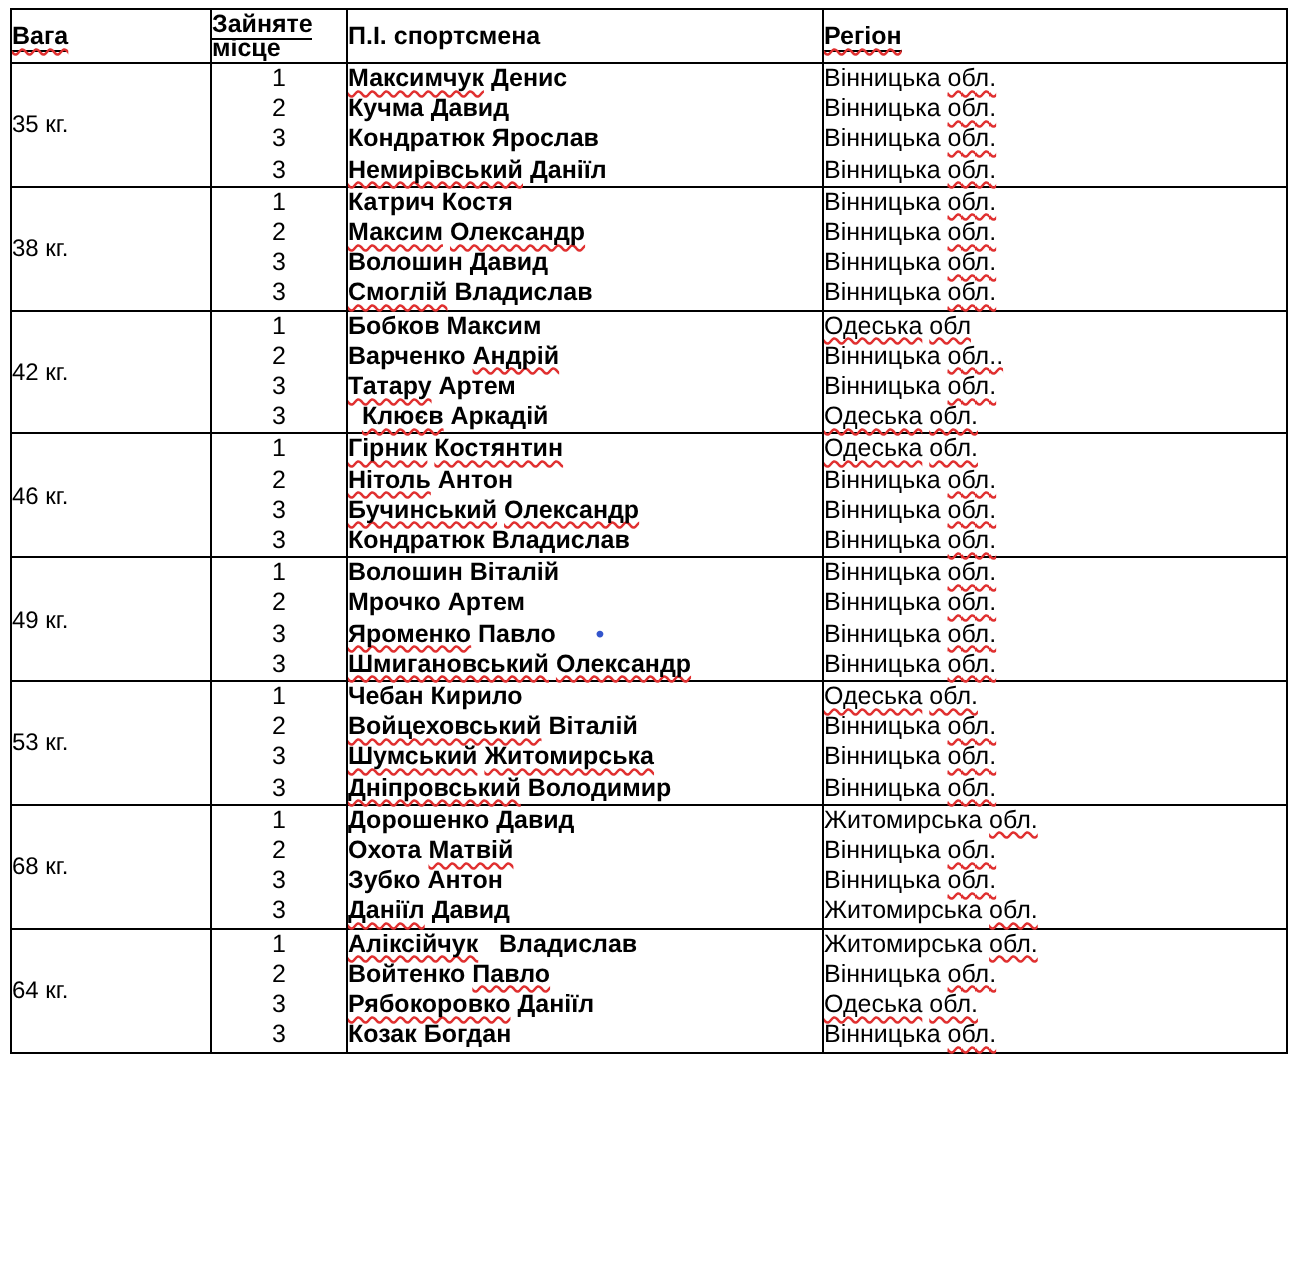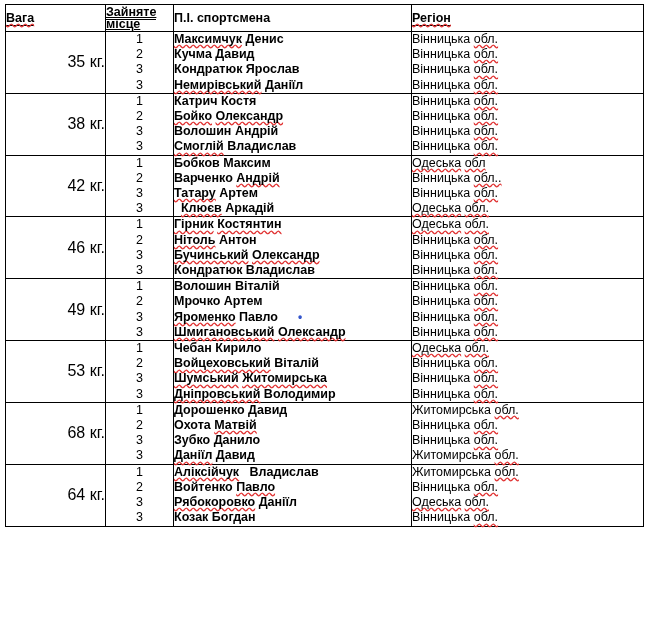--- a/index.html
+++ b/index.html
@@ -46,31 +46,30 @@
     padding: 4px 4px 5px 5px;
     vertical-align: top;
     height: 26px;
   }
   .hdr-underline {
     border-bottom: 1px solid #000;
     display: inline;
   }
   .hdr-two-line {
     line-height: 12px;
-    text-decoration: underline;
   }
   .section-row td {
     font-weight: bold;
     font-size: 12.5px;
     padding: 3px 4px 4px 6px;
     height: 18px;
   }
   .weight-cell {
-    text-align: right;
-    font-size: 16px;
+    text-align: left;
+    font-size: 12px;
     padding: 0 2px;
   }
   .places-cell, .names-cell, .regions-cell {
     padding: 3px 4px 4px 5px;
     font-size: 12.5px;
     line-height: 15.2px;
   }
   .places-cell {
     text-align: center;
     padding-left: 0;
@@ -151,22 +150,22 @@
         <tr>
           <td class="weight-cell">38 кг.</td>
           <td class="places-cell">
             <div class="line">1</div>
             <div class="line">2</div>
             <div class="line">3</div>
             <div class="line">3</div>
           </td>
           <td class="names-cell">
             <div class="line">Катрич Костя</div>
-            <div class="line"><span class="sp">Бойко</span> <span class="sp">Олександр</span></div>
-            <div class="line">Волошин Андрій</div>
+            <div class="line"><span class="sp">Максим</span> <span class="sp">Олександр</span></div>
+            <div class="line">Волошин Давид</div>
             <div class="line"><span class="sp">Смоглій</span> Владислав</div>
           </td>
           <td class="regions-cell">
             <div class="line">Вінницька <span class="sp">обл.</span></div>
             <div class="line">Вінницька <span class="sp">обл.</span></div>
             <div class="line">Вінницька <span class="sp">обл.</span></div>
             <div class="line">Вінницька <span class="sp">обл.</span></div>
           </td>
         </tr>
         <tr>
@@ -257,21 +256,21 @@
           <td class="weight-cell">68 кг.</td>
           <td class="places-cell">
             <div class="line">1</div>
             <div class="line">2</div>
             <div class="line">3</div>
             <div class="line">3</div>
           </td>
           <td class="names-cell">
             <div class="line">Дорошенко Давид</div>
             <div class="line">Охота <span class="sp">Матвій</span></div>
-            <div class="line">Зубко Данило</div>
+            <div class="line">Зубко Антон</div>
             <div class="line"><span class="sp">Даніїл</span> Давид</div>
           </td>
           <td class="regions-cell">
             <div class="line">Житомирська <span class="sp">обл.</span></div>
             <div class="line">Вінницька <span class="sp">обл.</span></div>
             <div class="line">Вінницька <span class="sp">обл.</span></div>
             <div class="line">Житомирська <span class="sp">обл.</span></div>
           </td>
         </tr>
         <tr>

